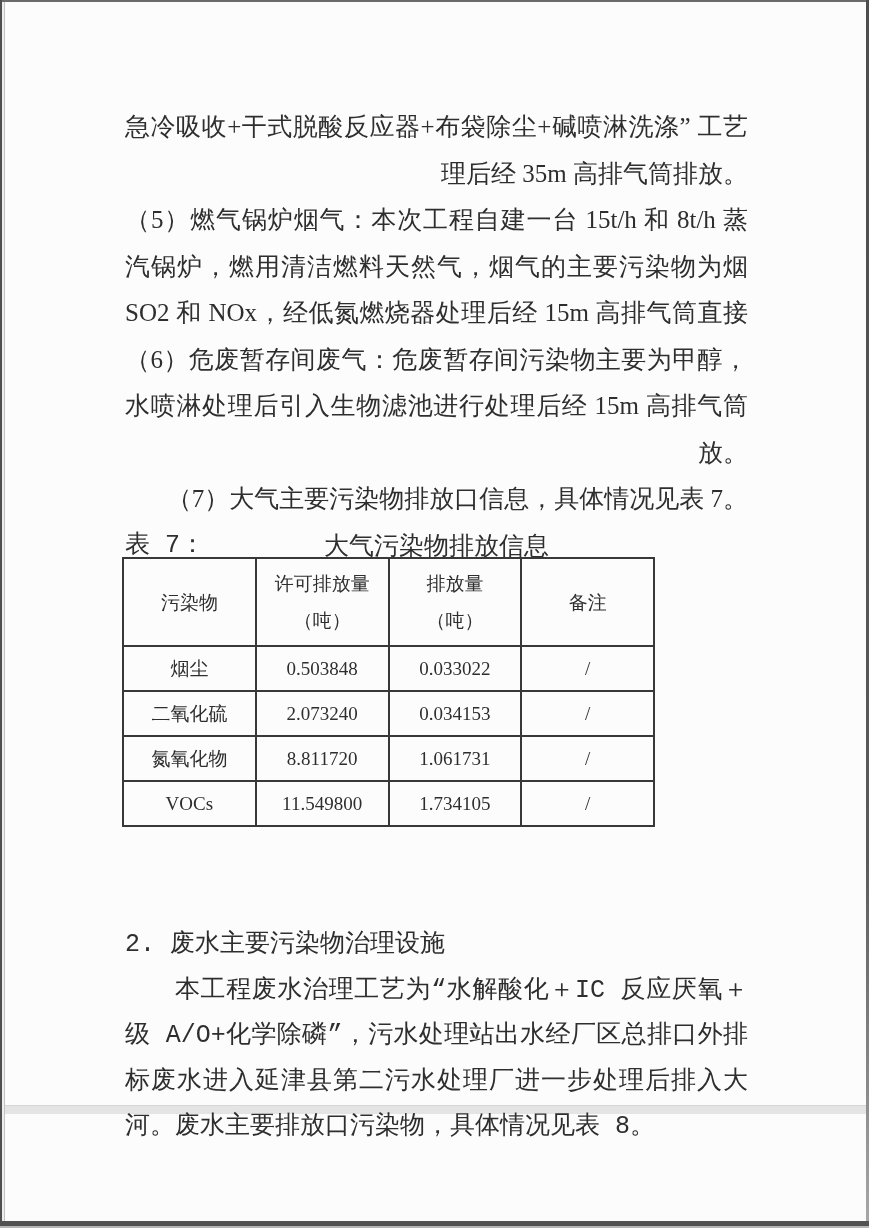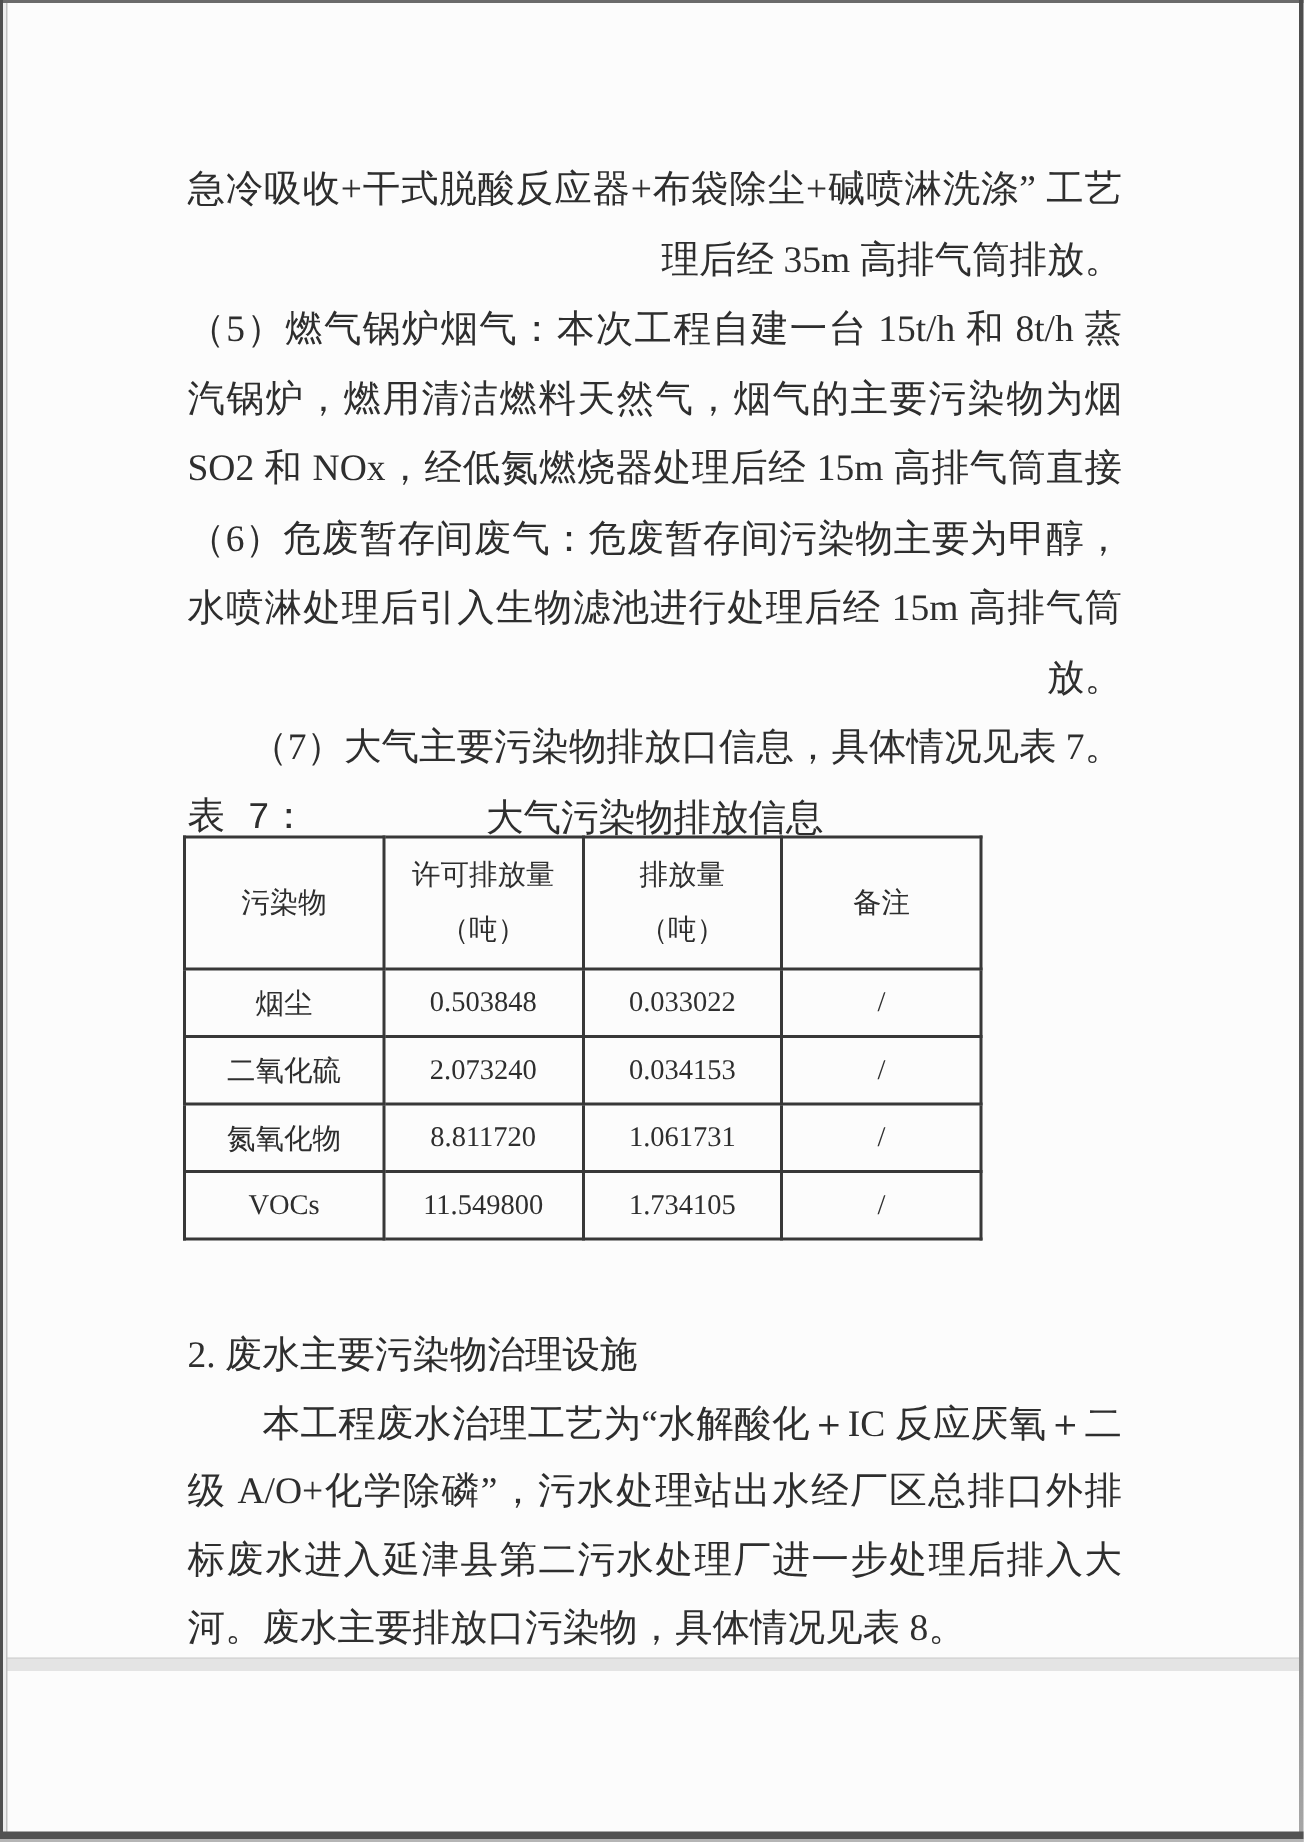--- a/index.html
+++ b/index.html
@@ -56,21 +56,21 @@
   
   .tblock {
     position: absolute;
     left: 125px;
     width: 623px;
     font-size: 25px;
     z-index: 2;
   }
   .tb1 { top: 104px; }
   .tb1 .line { height: 46.5px; line-height: 46.5px; text-align: right; }
-  .tb2 { top: 881px; }
+  .tb2 { top: 922px; font-family: Liberation Mono, monospace; }
   .tb2 .line { height: 45.5px; line-height: 45.5px; }
 
   .line {
     text-align: left;
     overflow: hidden;
   }
   .line.just {
     text-align: justify;
     text-align-last: justify;
   }

